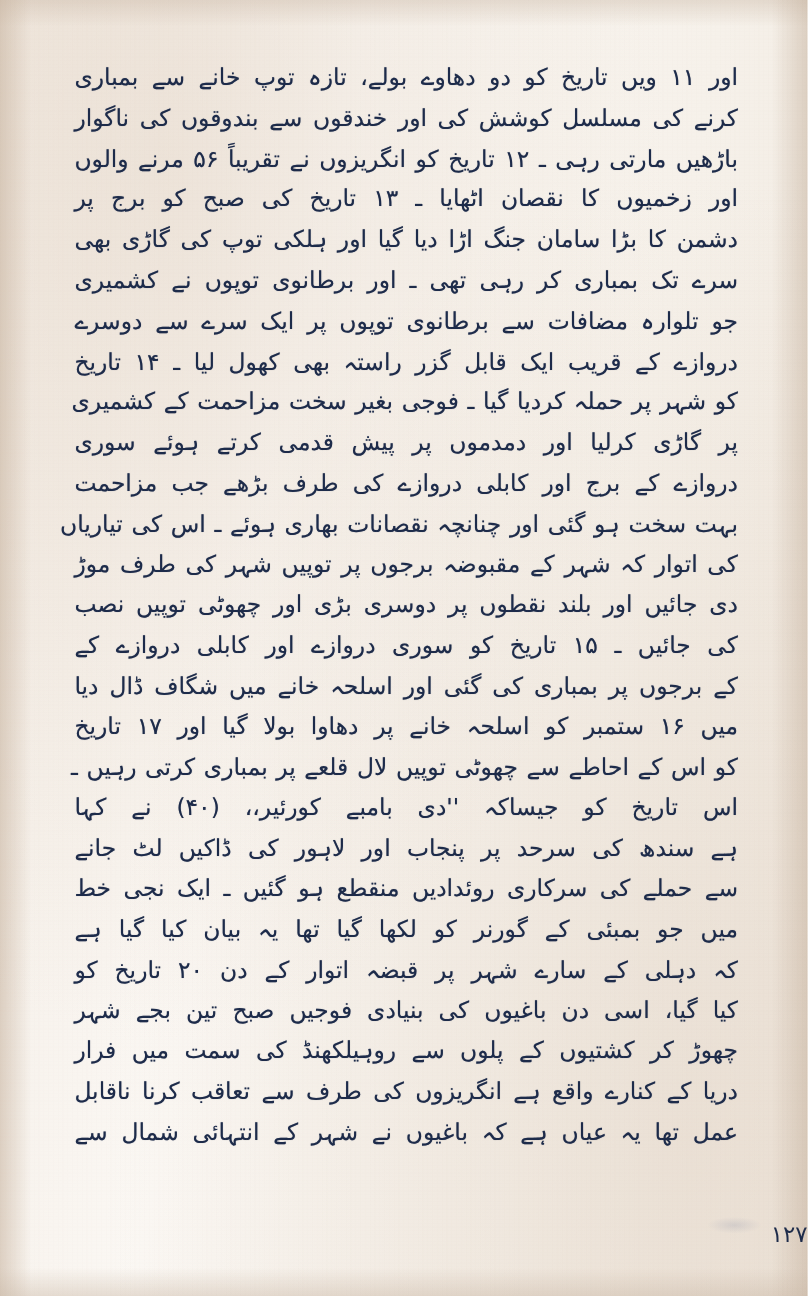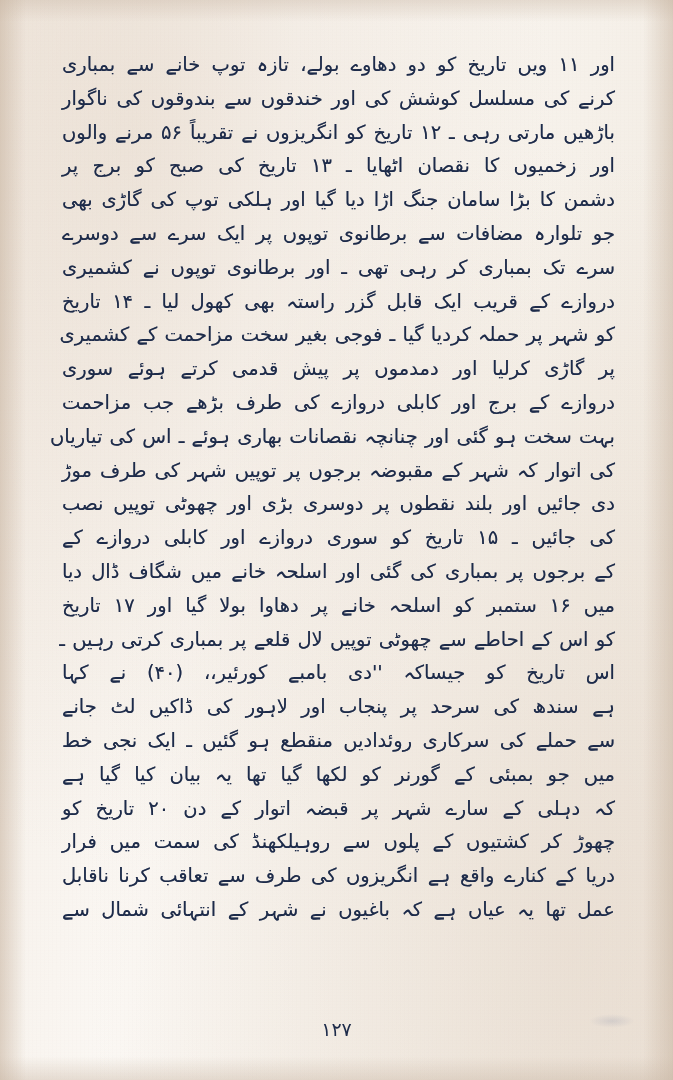--- a/index.html
+++ b/index.html
@@ -96,21 +96,20 @@
     display: block;
     white-space: nowrap;
   }
 
   
   .folio {
     position: absolute;
     bottom: 40px;
     left: 0;
     right: 0;
-    text-align: center;
     color: #1d2b4a;
     font-family: "DejaVu Sans", sans-serif;
     font-size: 19px;
     letter-spacing: 1px;
     direction: rtl;
   }
 
   
   .smudge {
     position: absolute;
@@ -133,38 +132,39 @@
   <div class="edge-bottom"></div>
   <div class="grain"></div>
 
   <div class="text-block">
     <p>
       <span class="line">اور ۱۱ ویں تاریخ کو دو دھاوے بولے، تازہ توپ خانے سے بمباری</span>
       <span class="line">کرنے کی مسلسل کوشش کی اور خندقوں سے بندوقوں کی ناگوار</span>
       <span class="line">باڑھیں مارتی رہی ـ ۱۲ تاریخ کو انگریزوں نے تقریباً ۵۶ مرنے والوں</span>
       <span class="line">اور زخمیوں کا نقصان اٹھایا ـ ۱۳ تاریخ کی صبح کو برج پر</span>
       <span class="line">دشمن کا بڑا سامان جنگ اڑا دیا گیا اور ہلکی توپ کی گاڑی بھی</span>
+      <span class="line">سرے تک بمباری کر رہی تھی ـ اور برطانوی توپوں نے کشمیری</span>
       <span class="line">جو تلوارہ مضافات سے برطانوی توپوں پر ایک سرے سے دوسرے</span>
-      <span class="line">سرے تک بمباری کر رہی تھی ـ اور برطانوی توپوں نے کشمیری</span>
       <span class="line">دروازے کے قریب ایک قابل گزر راستہ بھی کھول لیا ـ ۱۴ تاریخ</span>
       <span class="line">کو شہر پر حملہ کردیا گیا ـ فوجی بغیر سخت مزاحمت کے کشمیری</span>
       <span class="line">پر گاڑی کرلیا اور دمدموں پر پیش قدمی کرتے ہوئے سوری</span>
       <span class="line">دروازے کے برج اور کابلی دروازے کی طرف بڑھے جب مزاحمت</span>
       <span class="line">بہت سخت ہو گئی اور چنانچہ نقصانات بھاری ہوئے ـ اس کی تیاریاں</span>
       <span class="line">کی اتوار کہ شہر کے مقبوضہ برجوں پر توپیں شہر کی طرف موڑ</span>
       <span class="line">دی جائیں اور بلند نقطوں پر دوسری بڑی اور چھوٹی توپیں نصب</span>
       <span class="line">کی جائیں ـ ۱۵ تاریخ کو سوری دروازے اور کابلی دروازے کے</span>
       <span class="line">کے برجوں پر بمباری کی گئی اور اسلحہ خانے میں شگاف ڈال دیا</span>
       <span class="line">میں ۱۶ ستمبر کو اسلحہ خانے پر دھاوا بولا گیا اور ۱۷ تاریخ</span>
       <span class="line">کو اس کے احاطے سے چھوٹی توپیں لال قلعے پر بمباری کرتی رہیں ـ</span>
       <span class="line">اس تاریخ کو جیساکہ ''دی بامبے کورئیر،، (۴۰) نے کہا</span>
       <span class="line">ہے سندھ کی سرحد پر پنجاب اور لاہور کی ڈاکیں لٹ جانے</span>
       <span class="line">سے حملے کی سرکاری روئدادیں منقطع ہو گئیں ـ ایک نجی خط</span>
       <span class="line">میں جو بمبئی کے گورنر کو لکھا گیا تھا یہ بیان کیا گیا ہے</span>
       <span class="line">کہ دہلی کے سارے شہر پر قبضہ اتوار کے دن ۲۰ تاریخ کو</span>
+      <span class="line">کیا گیا، اسی دن باغیوں کی بنیادی فوجیں صبح تین بجے شہر</span>
       <span class="line">چھوڑ کر کشتیوں کے پلوں سے روہیلکھنڈ کی سمت میں فرار</span>
       <span class="line">دریا کے کنارے واقع ہے انگریزوں کی طرف سے تعاقب کرنا ناقابل</span>
       <span class="line">عمل تھا یہ عیاں ہے کہ باغیوں نے شہر کے انتہائی شمال سے</span>
     </p>
   </div>
 
   <div class="smudge"></div>
 
   <div class="folio">۱۲۷</div>
 </div>

